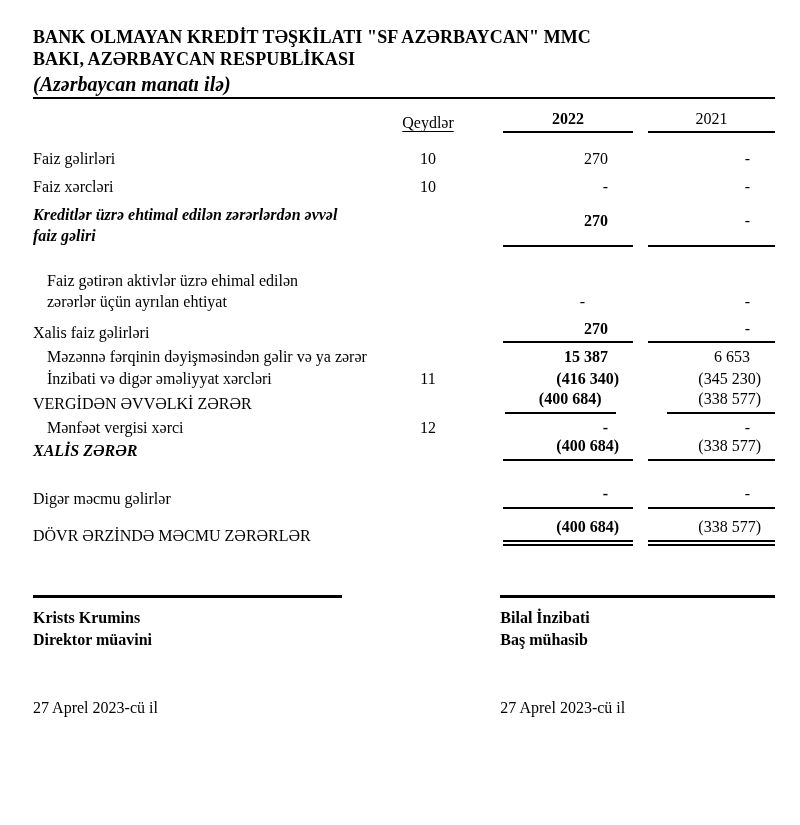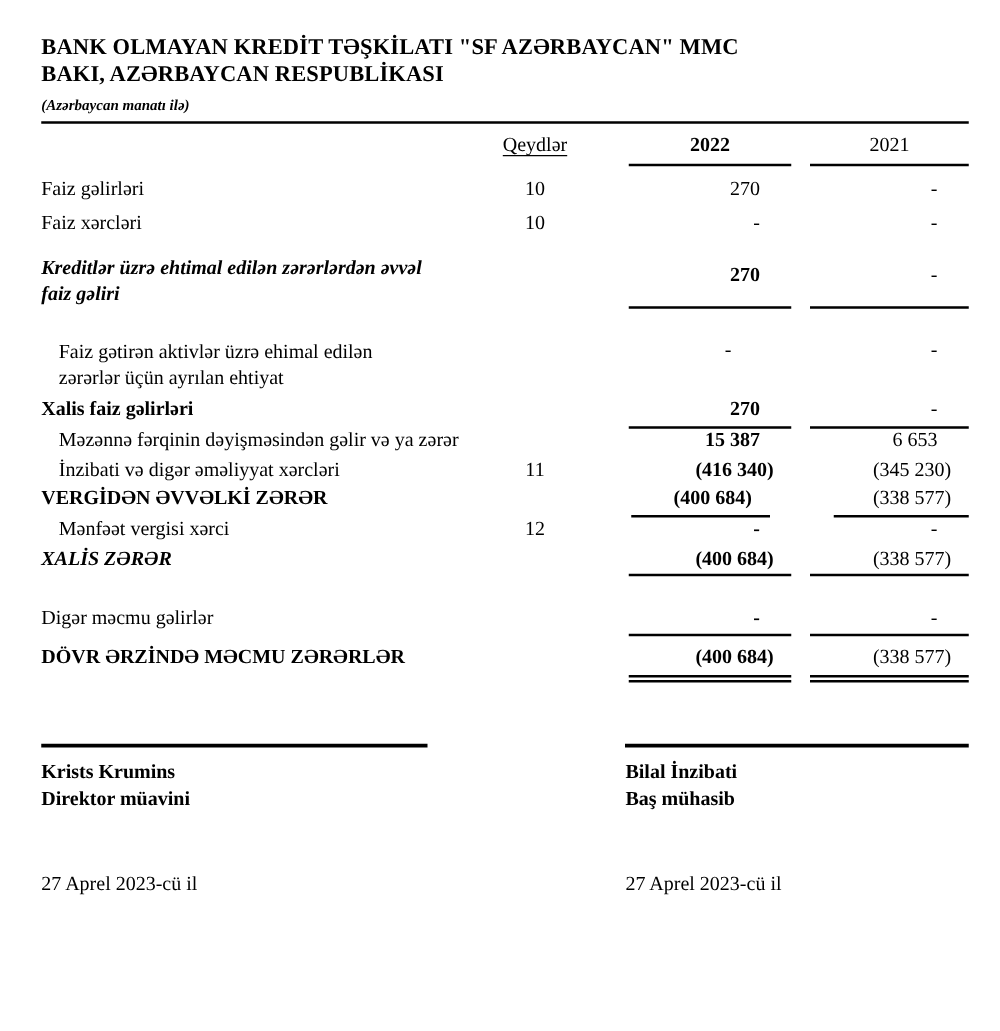--- a/index.html
+++ b/index.html
@@ -9,39 +9,39 @@
     font-family: "Liberation Serif", "DejaVu Serif", serif;
     font-size: 16px;
     line-height: 20px;
   }
   .page { width: 800px; height: 825px; padding: 26px 25px 0 33px; }
 
   
   .org-line { font-size: 18px; font-weight: bold; line-height: 22px; letter-spacing: .1px; }
   .report-block { margin-top: 22px; }
   .report-line { font-size: 17px; font-weight: bold; line-height: 22px; letter-spacing: .1px; }
-  .currency-note { margin-top: 4px; font-weight: bold; font-style: italic; font-size: 12px; line-height: 20px; }
+  .currency-note { margin-top: 4px; font-weight: bold; font-style: italic; font-size: 20px; line-height: 20px; }
   .top-rule { border-top: 2px solid #000; margin-top: 3px; }
 
   
   .row { display: flex; }
-  .cell { display: flex; flex-direction: column; }
+  .cell { display: flex; flex-direction: column; justify-content: flex-end; }
   .c-label { width: 360px; white-space: pre; }
   .c-note  { width: 70px;  text-align: center; }
   .c-v     { text-align: right; padding-right: 25px; }
   .c-2022  { width: 130px; margin-left: 40px; }
   .c-2021  { width: 127px; margin-left: 15px; }
   .c-v.paren { padding-right: 14px; }
 
   .thead { margin-top: 8px; height: 26px; }
   .th-u  { text-decoration: underline; text-underline-offset: 3px; }
   .thead .c-v { text-align: center; padding-right: 0; border-bottom: 2px solid #000; padding-bottom: 2px; }
   .th-2022 { font-weight: bold; }
 
-  .b   { font-weight: bold; }
+  .b   { font-weight: normal; }
   .bi  { font-weight: bold; font-style: italic; }
   .vb  { font-weight: bold; }
   .ind { padding-left: 14px; }
   .line   { border-bottom: 2px solid #000; }
   .dline  { border-bottom: 6px double #000; }
 
   .r0  { height: 27px; margin-top: 9px; }
   .r1  { height: 28px; }
   .r2  { height: 46px; margin-top: 4px; }
   .r2 .c-label { line-height: 21px; justify-content: flex-start; padding-top: 3px; }

